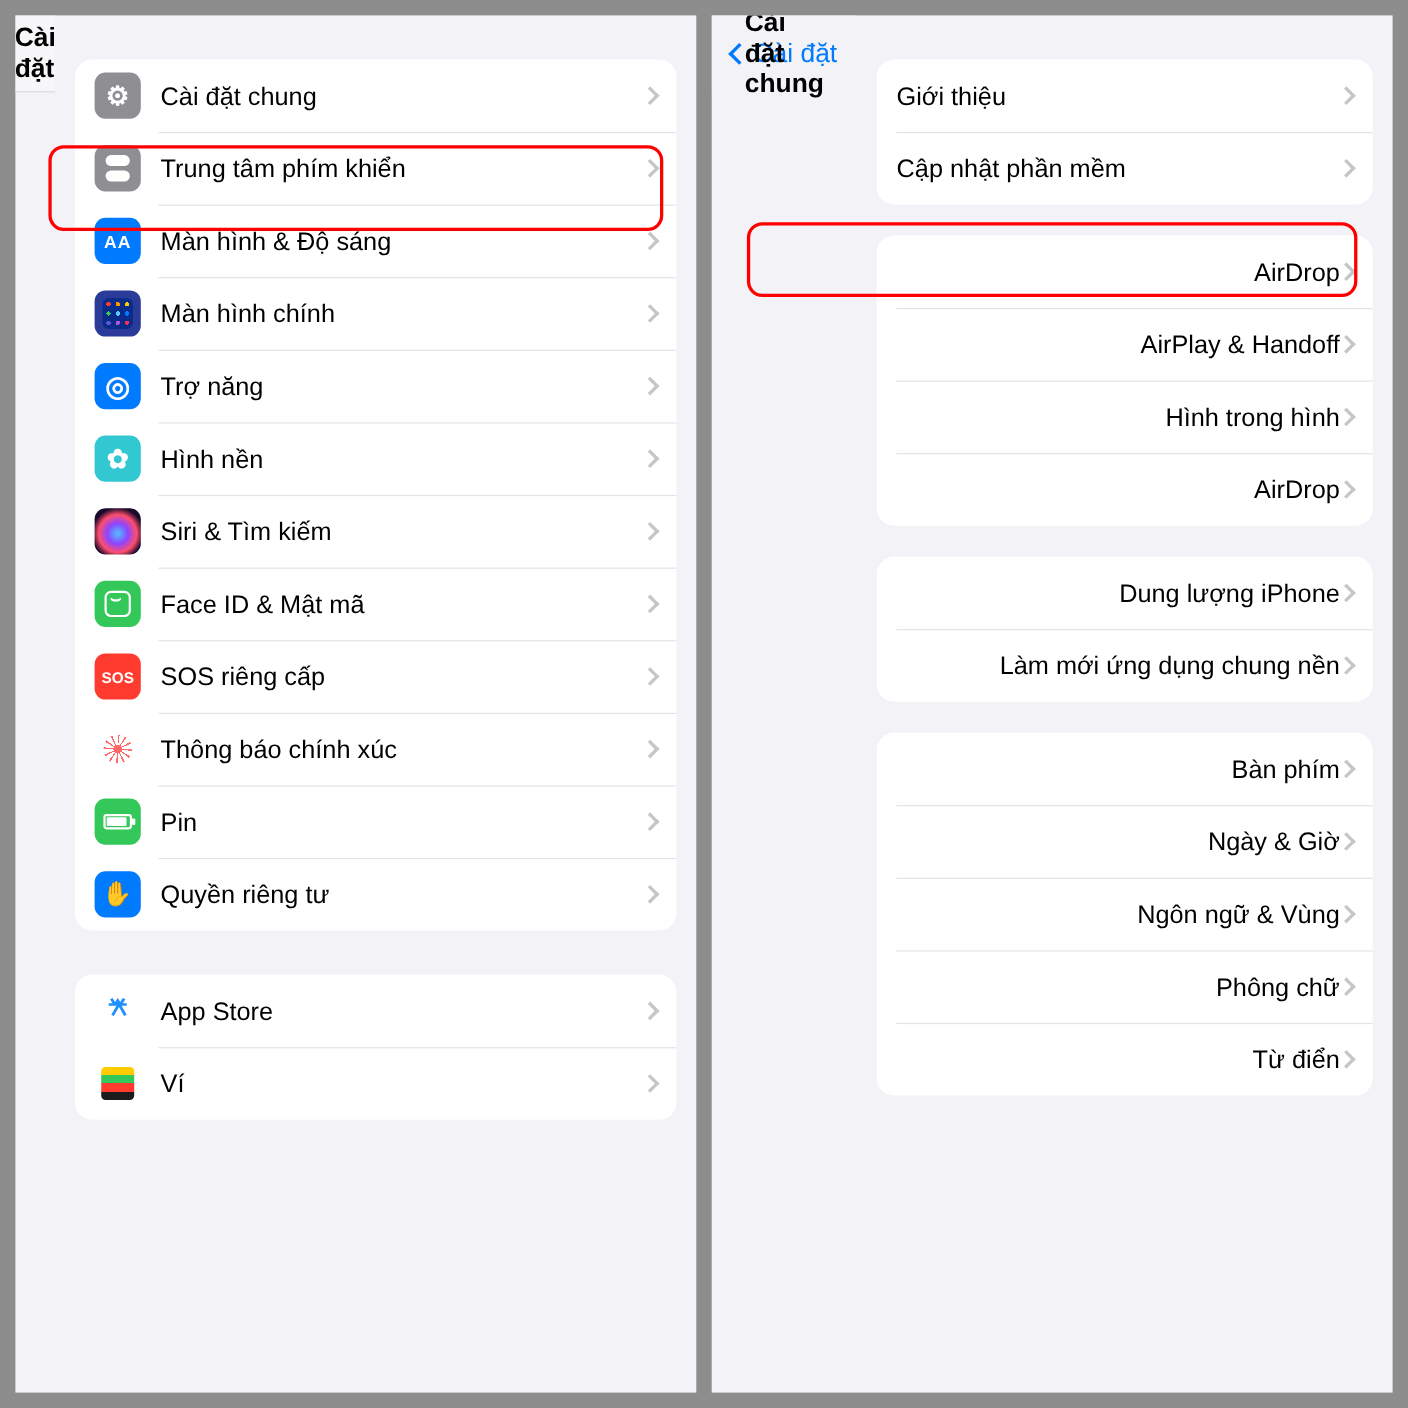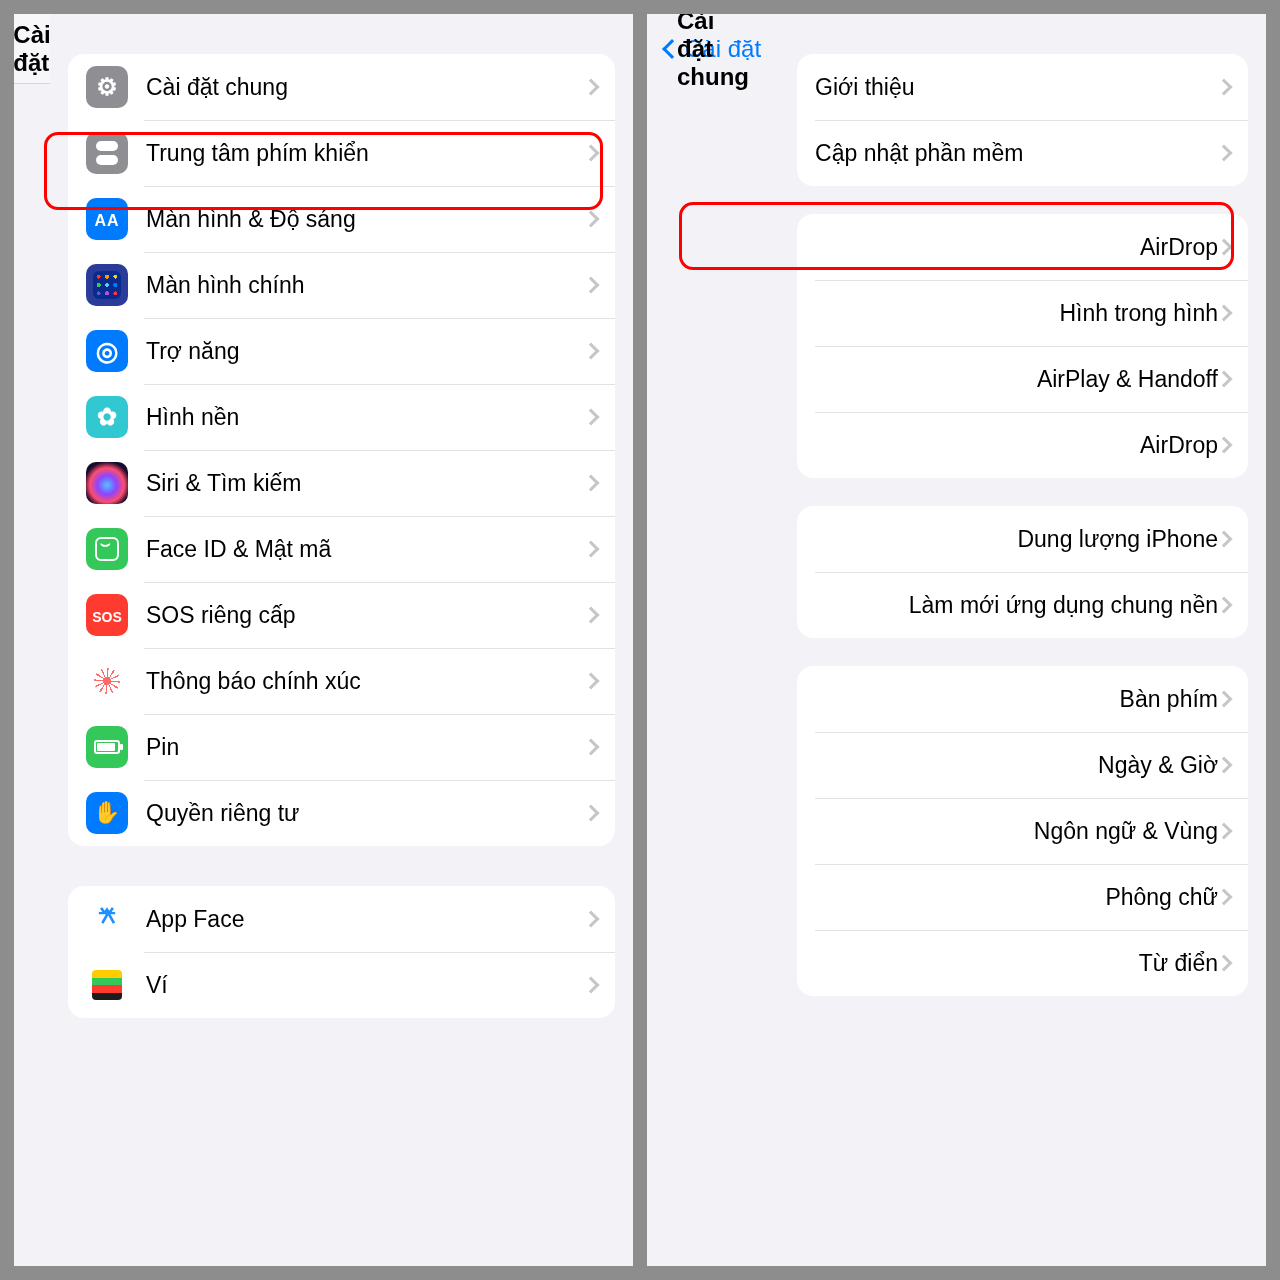--- a/index.html
+++ b/index.html
@@ -277,21 +277,21 @@
         </div>
       </div>
 
       <div class="group">
         <div class="row">
           <div class="icon-box astore">
             <svg viewBox="0 0 24 24">
                 <path fill="#1e90ff" d="M12 2l2 3 2-3 2 1-2 3h3v2h-4l4 7-2 1-4-7-4 7-2-1 4-7H5V6h3L6 3l2-1 2 3z"></path>
               </svg>
           </div>
-          <span class="row-label">App Face</span>
+          <span class="row-label">App Store</span>
           <span class="chev"></span>
         </div>
         <div class="row">
           <div class="icon-box wallet">
               <div class="wallet-lines"></div>
             </div>
           <span class="row-label">Ví</span>
           <span class="chev"></span>
         </div>
       </div>
@@ -318,25 +318,25 @@
           <span class="chev"></span>
         </div>
       </div>
 
       <div class="group tight">
         <div class="row noicon">
           <span class="row-label">AirDrop</span>
           <span class="chev"></span>
         </div>
         <div class="row noicon">
+          <span class="row-label">AirPlay &amp; Handoff</span>
+          <span class="chev"></span>
+        </div>
+        <div class="row noicon">
           <span class="row-label">Hình trong hình</span>
-          <span class="chev"></span>
-        </div>
-        <div class="row noicon">
-          <span class="row-label">AirPlay &amp; Handoff</span>
           <span class="chev"></span>
         </div>
         <div class="row noicon">
           <span class="row-label">AirDrop</span>
           <span class="chev"></span>
         </div>
       </div>
 
       <div class="group tight">
         <div class="row noicon">

